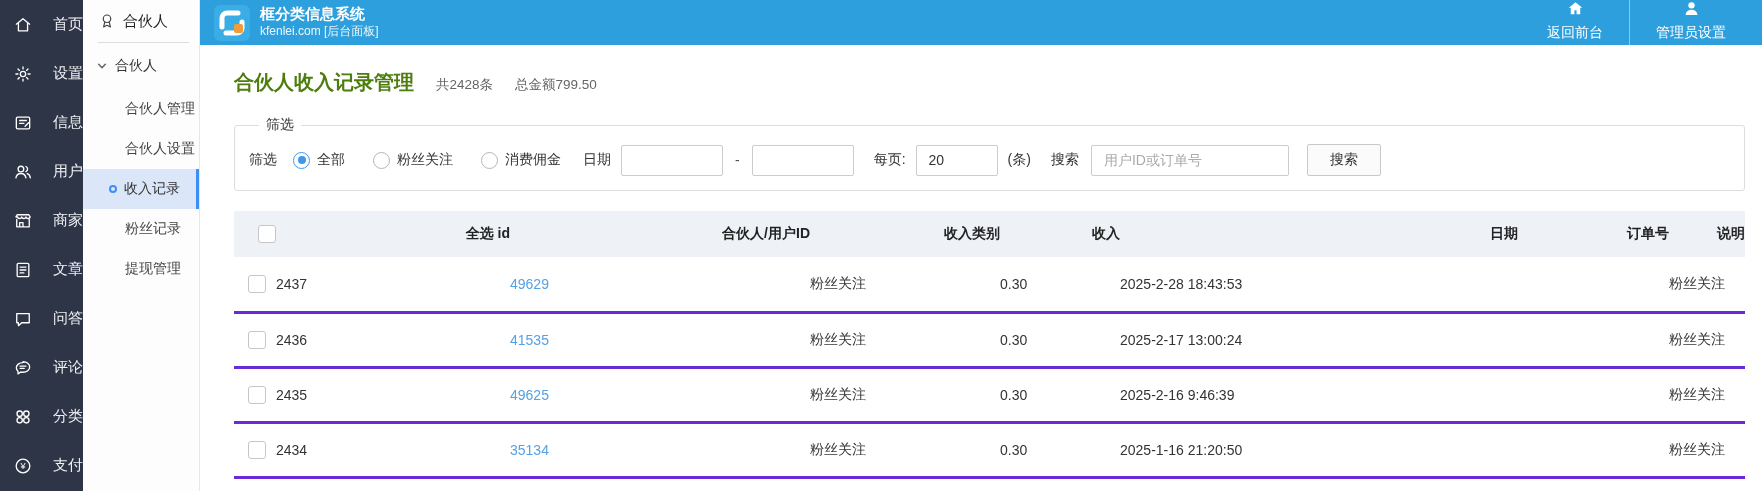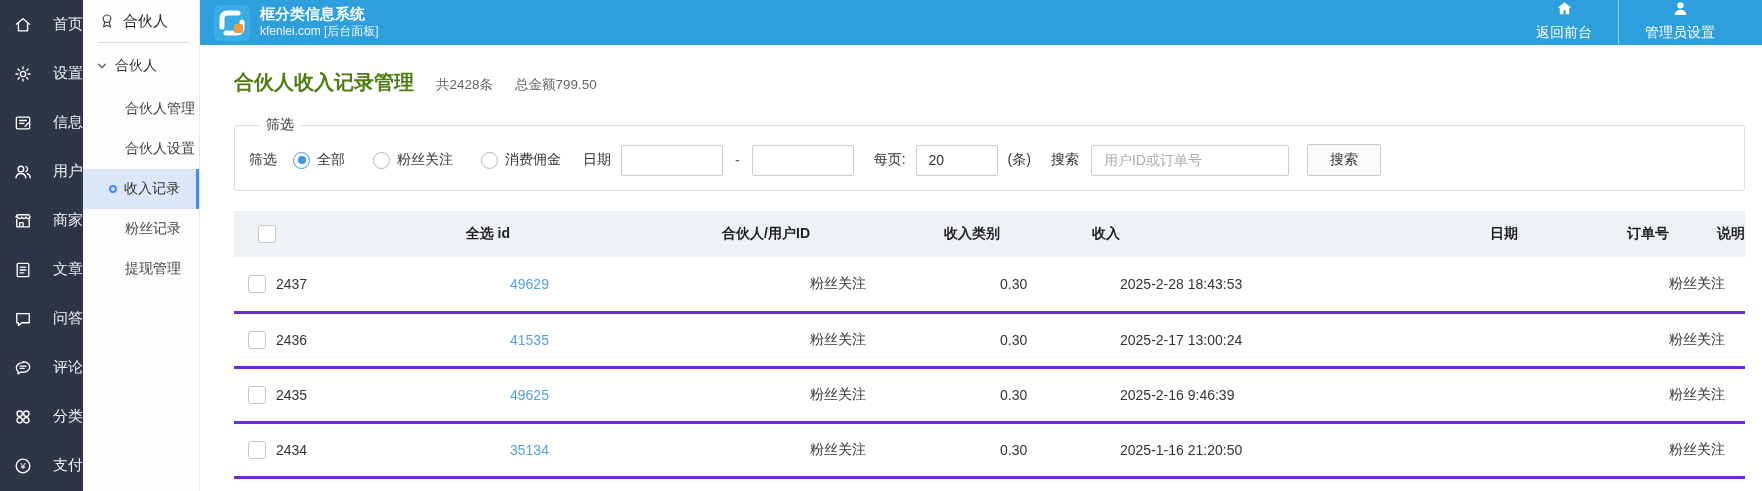--- a/index.html
+++ b/index.html
@@ -29,21 +29,21 @@
   .submenu-item { height: 40px; display: flex; align-items: center;
     padding-left: 42px; font-size: 14px; color: #444; cursor: pointer; }
   .submenu-item.active { background: #dbe7f8; border-right: 3px solid #3e8ef7;
     padding-left: 26px; color: #333; }
   .bullet { width: 8px; height: 8px; border: 2px solid #3e8ef7; border-radius: 50%;
     margin-right: 7px; flex: 0 0 8px; }
 
   
   .main { flex: 1; display: flex; flex-direction: column; background: #fff; min-width: 0; }
   .topbar { height: 45px; background: #2d9fdd; display: flex; align-items: center;
-    padding: 0 21px 0 14px; color: #fff; flex: 0 0 45px; }
+    padding: 0 10px 0 14px; color: #fff; flex: 0 0 45px; }
   .logo { width: 36px; height: 36px; border-radius: 6px; background: #3aade6;
     margin-right: 10px; flex: 0 0 36px; }
   .brand-title { font-size: 15px; font-weight: bold; line-height: 1.25; }
   .brand-sub { font-size: 12px; opacity: .9; }
   .topbar-spacer { flex: 1; }
   .topbar-link { display: flex; align-items: center; gap: 7px; font-size: 14px;
     cursor: pointer; padding: 0 26px; height: 45px; flex-direction: column; }
   .topbar-sep { width: 1px; height: 45px; background: rgba(255,255,255,.45); }
   .topbar-link svg { width: 17px; height: 17px; fill: #fff; }
 

